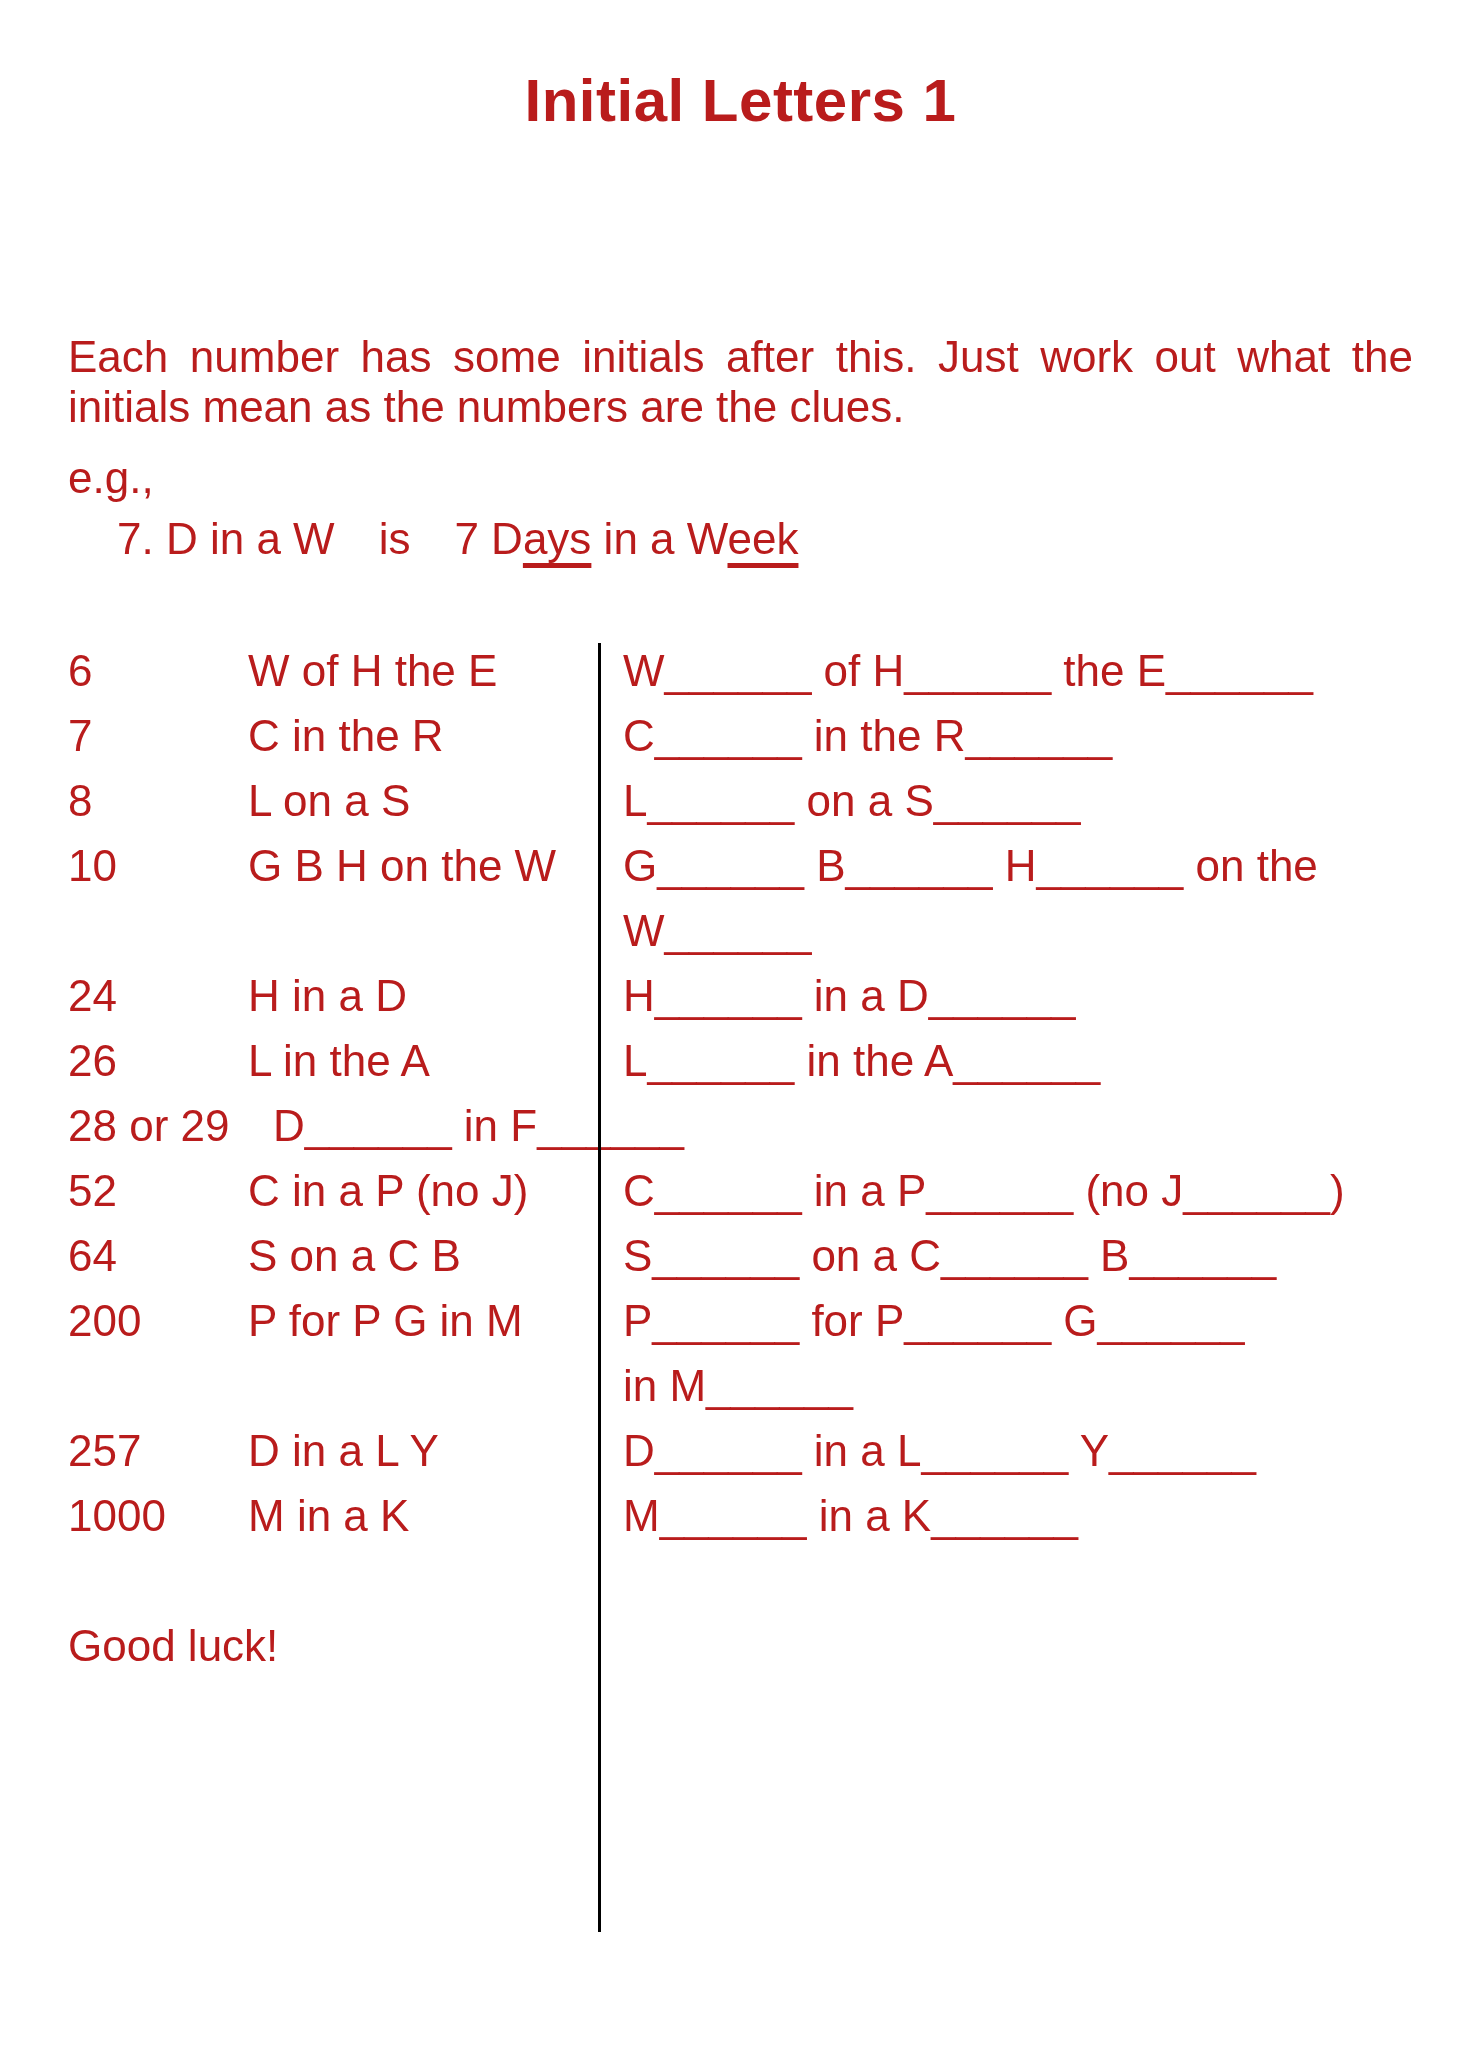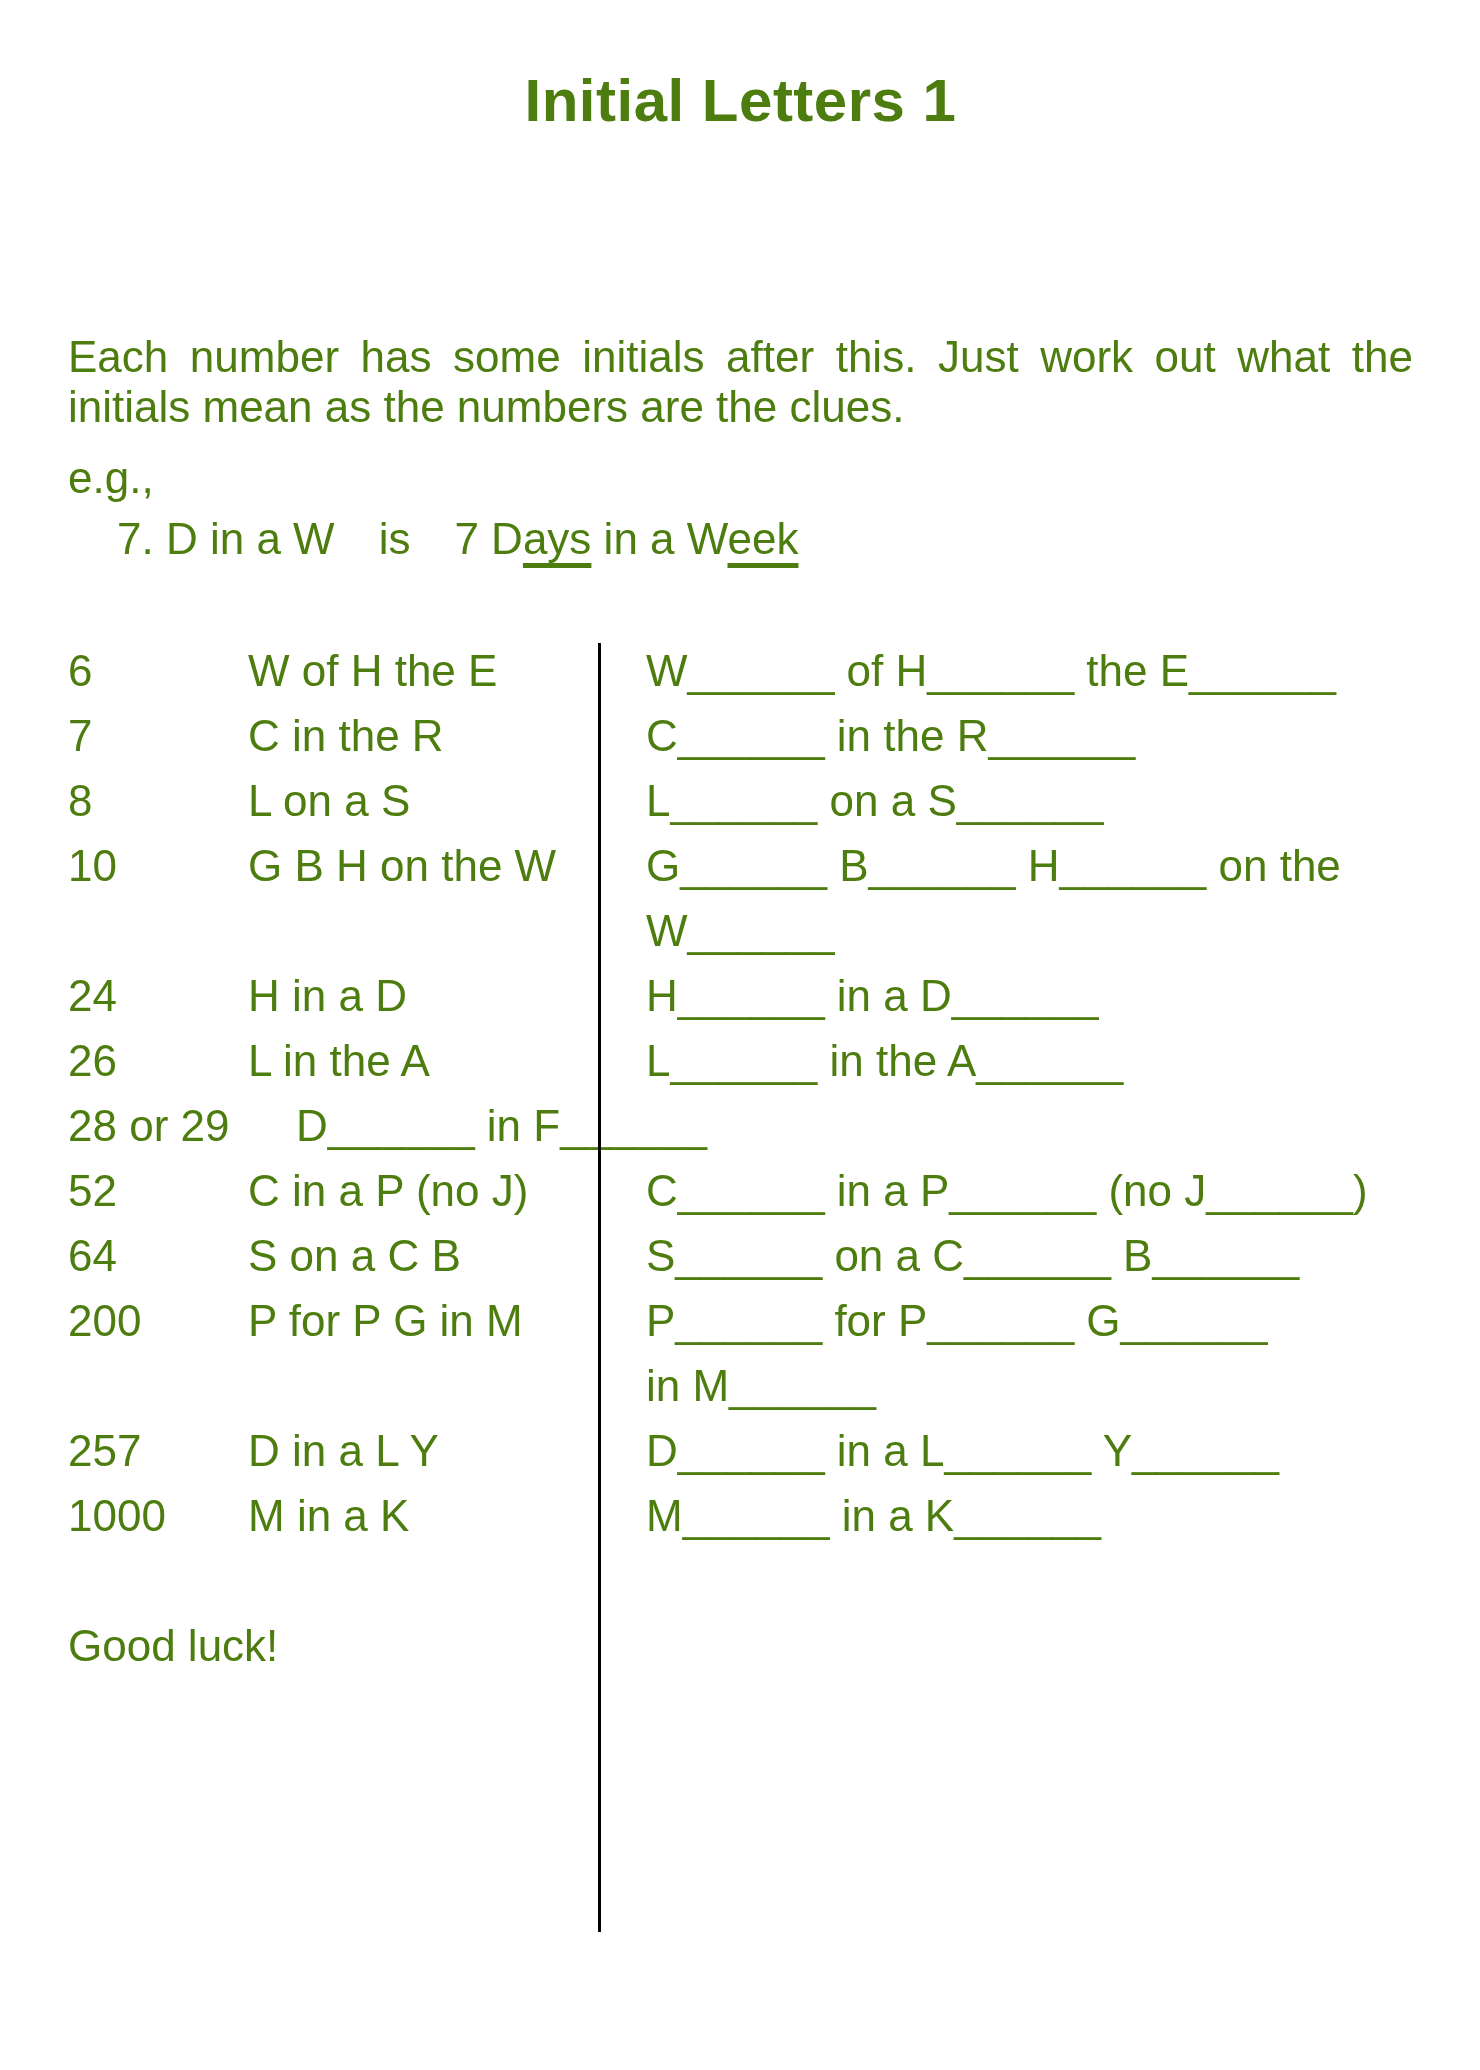--- a/index.html
+++ b/index.html
@@ -1,21 +1,21 @@
 <!DOCTYPE html>
 <html><head>
 <meta charset="utf-8">
 <style>
   html, body { margin: 0; padding: 0; background: #ffffff; }
   .page {
     position: relative;
     width: 1480px;
     height: 2070px;
     background: #ffffff;
-    color: #4d7c0f;
+    color: #b91c1c;
     font-family: "Liberation Sans", sans-serif;
     overflow: hidden;
     box-sizing: border-box;
     padding: 0 67px 0 68px;
   }
   .title {
     margin: 62px 0 0 0;
     font-size: 60px;
     font-weight: bold;
     line-height: 78px;
@@ -61,21 +61,21 @@
   }
   .puzzle-list { margin-top: 74px; }
   .puzzle-row {
     display: flex;
     align-items: flex-start;
     font-size: 44px;
     line-height: 65px;
   }
   .col-num  { width: 180px; flex: 0 0 180px; }
   .col-clue { width: 350px; flex: 0 0 350px; }
-  .col-ans  { flex: 1 1 auto; padding-left: 48px; }
+  .col-ans  { flex: 1 1 auto; padding-left: 25px; }
   .ans-line { line-height: 65px; white-space: nowrap; }
   .goodluck {
     margin: 65px 0 0 0;
     font-size: 44px;
     line-height: 65px;
   }
 </style>
 </head>
 <body>
 

